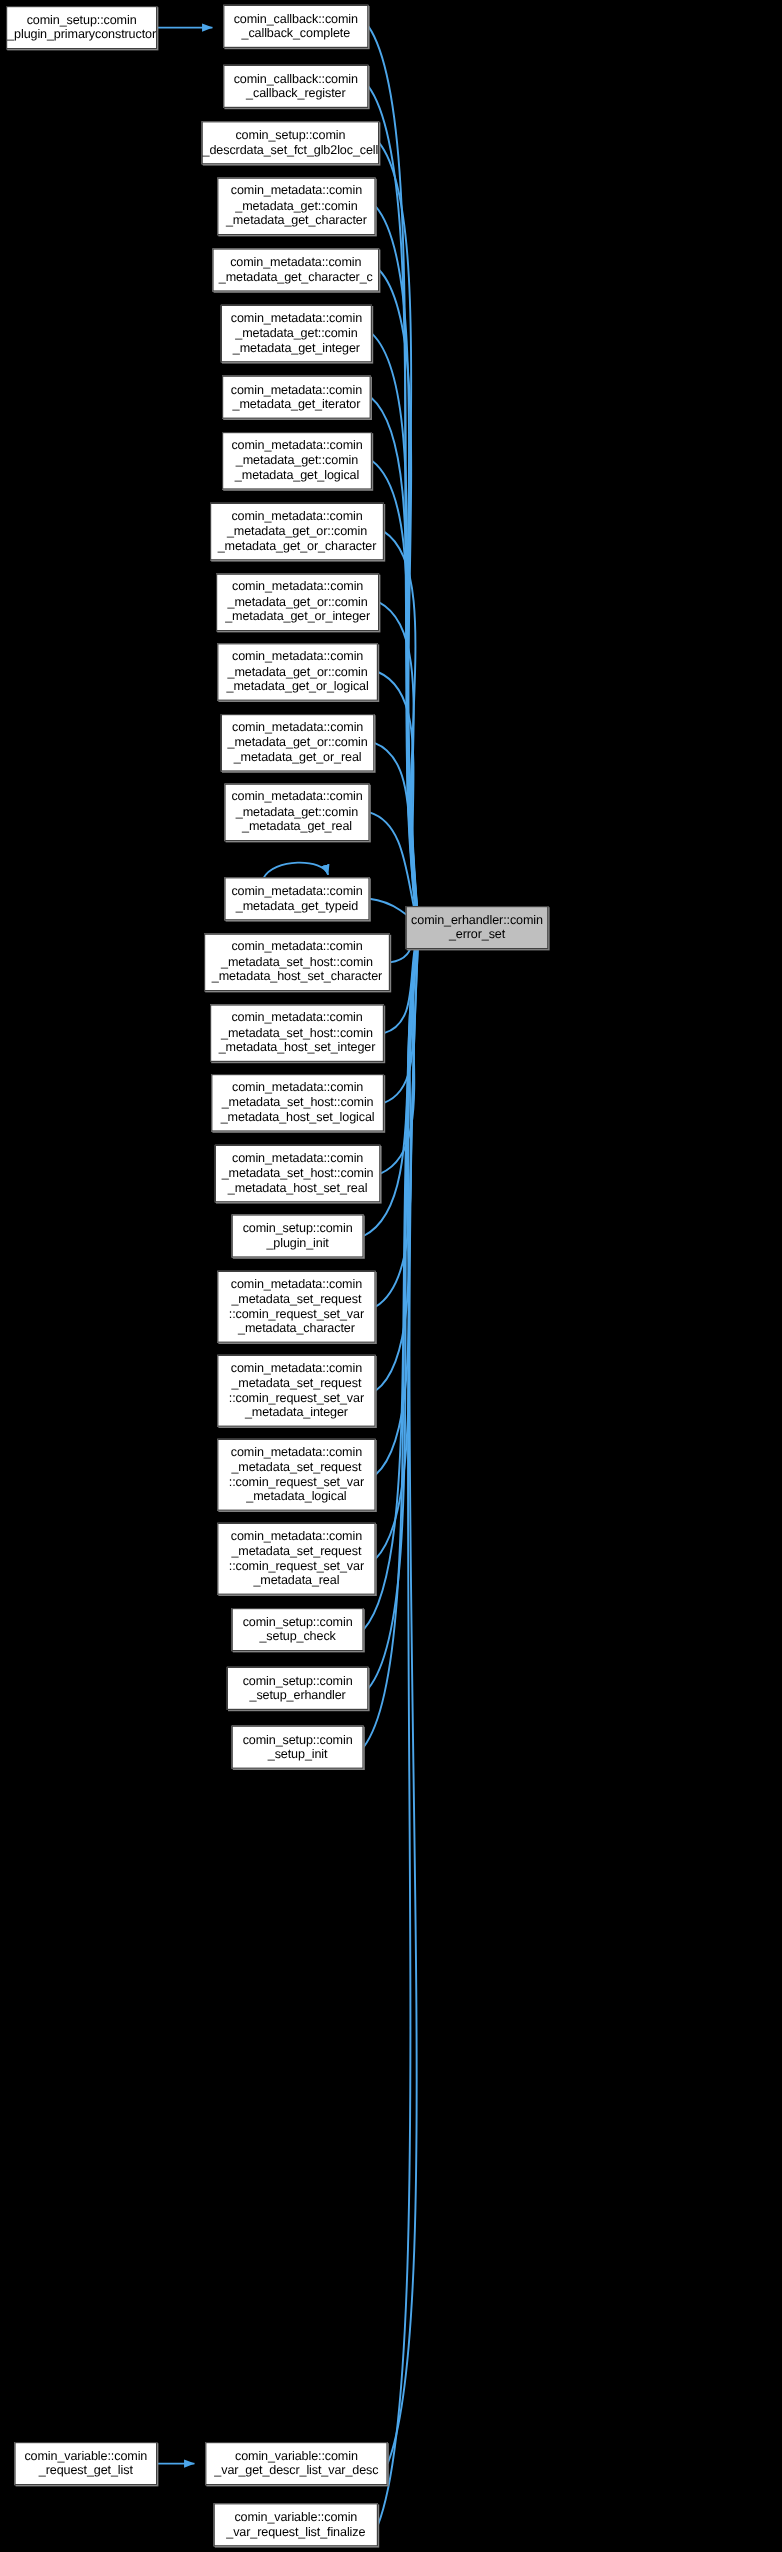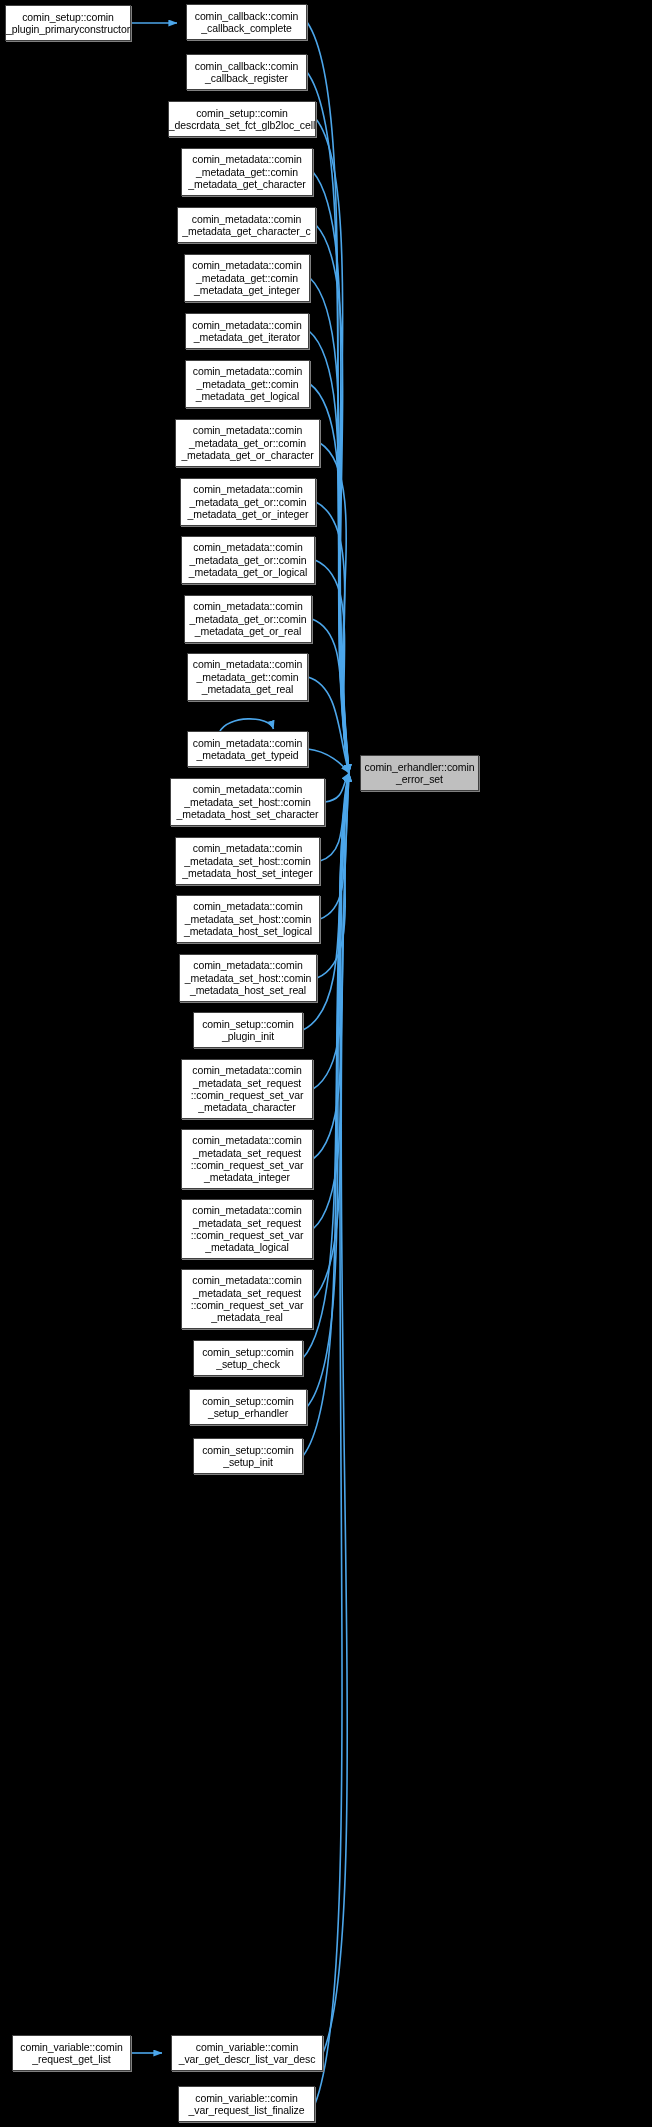--- a/index.html
+++ b/index.html
@@ -212,18 +212,18 @@
         <span class="ln">_request_get_list</span>
       </div>
       <div class="node" style="left: 171px; top: 2035px; width: 152px; height: 36px;">
         <span class="ln">comin_variable::comin</span>
         <span class="ln">_var_get_descr_list_var_desc</span>
       </div>
       <div class="node" style="left: 178px; top: 2086px; width: 137px; height: 36px;">
         <span class="ln">comin_variable::comin</span>
         <span class="ln">_var_request_list_finalize</span>
       </div>
-      <div class="node target" style="left: 360px; top: 755px; width: 119px; height: 36px;">
+      <div class="node target" style="left: 338px; top: 755px; width: 119px; height: 36px;">
         <span class="ln">comin_erhandler::comin</span>
         <span class="ln">_error_set</span>
       </div>
     </div>
 </div>
 
 </body></html>

